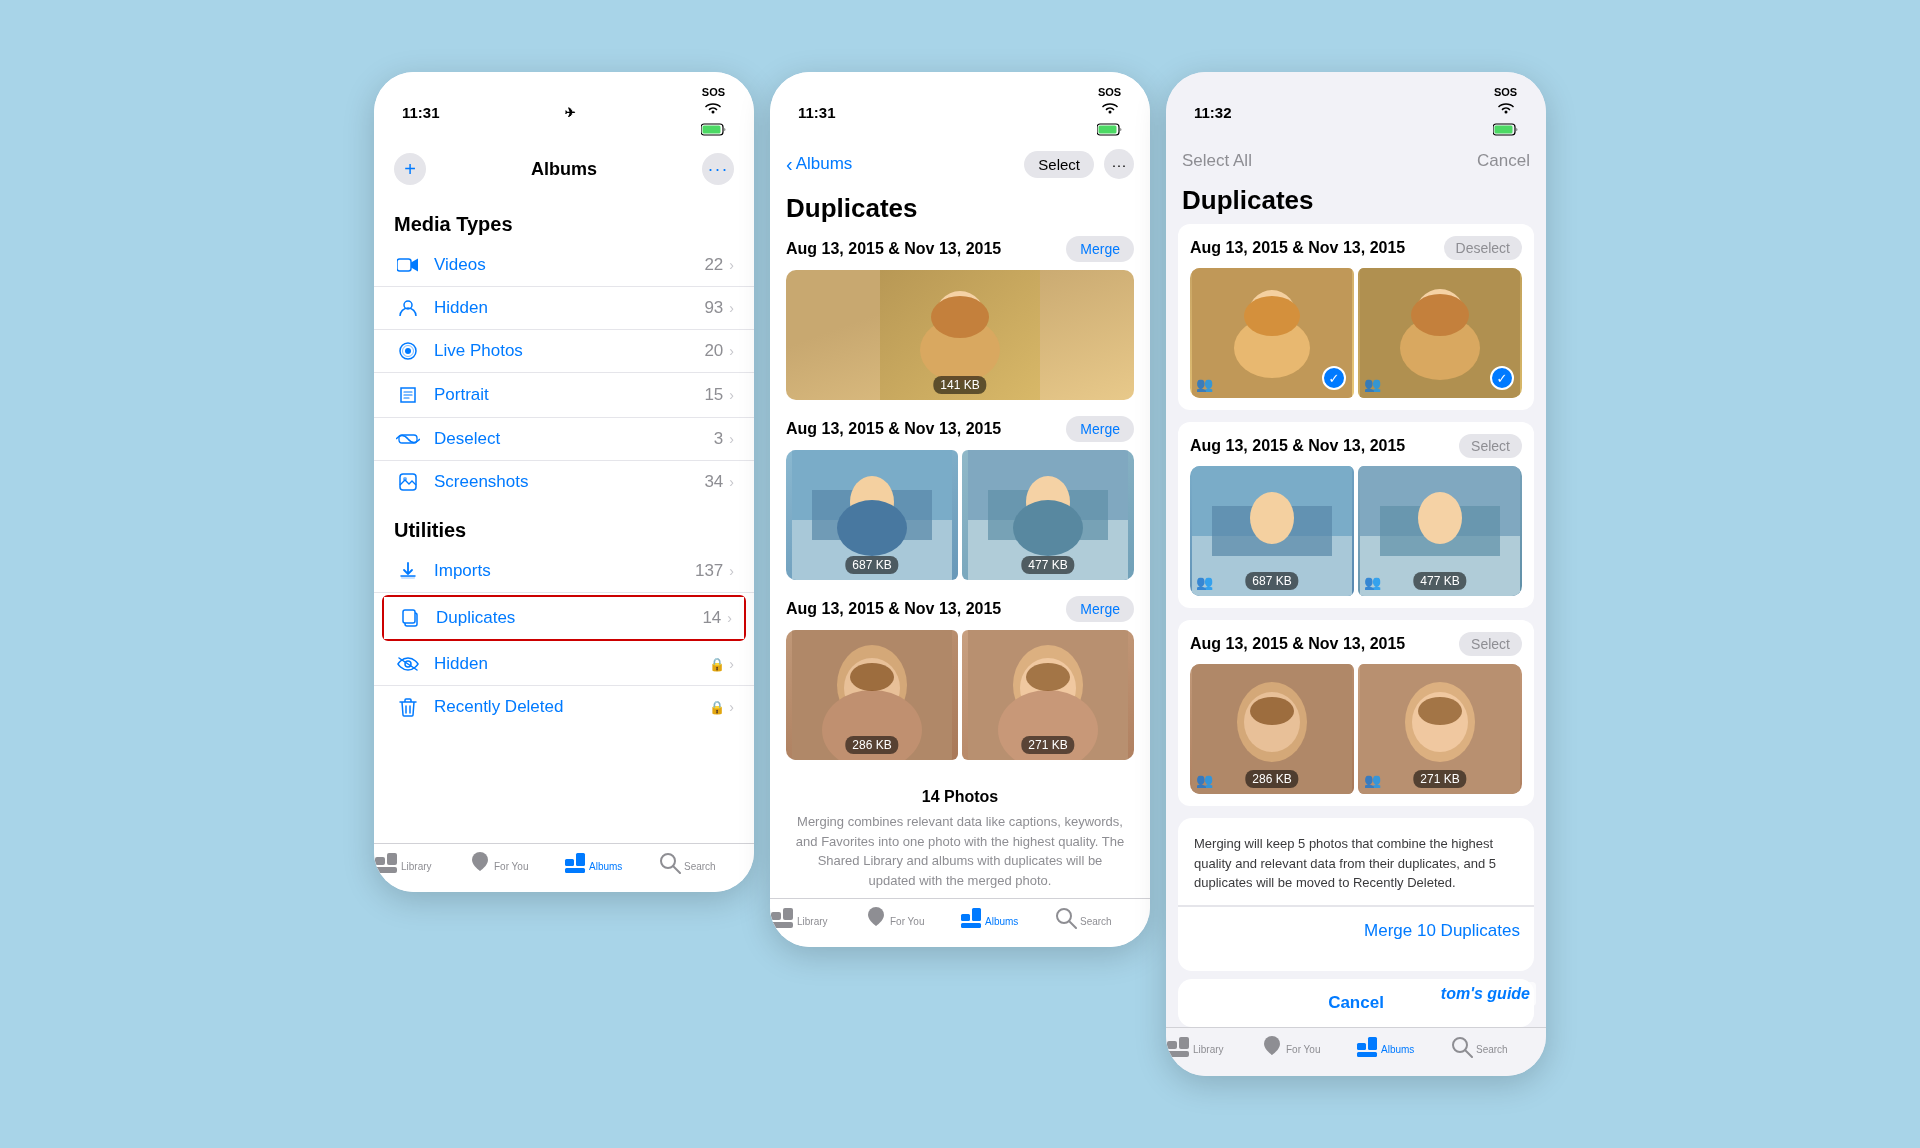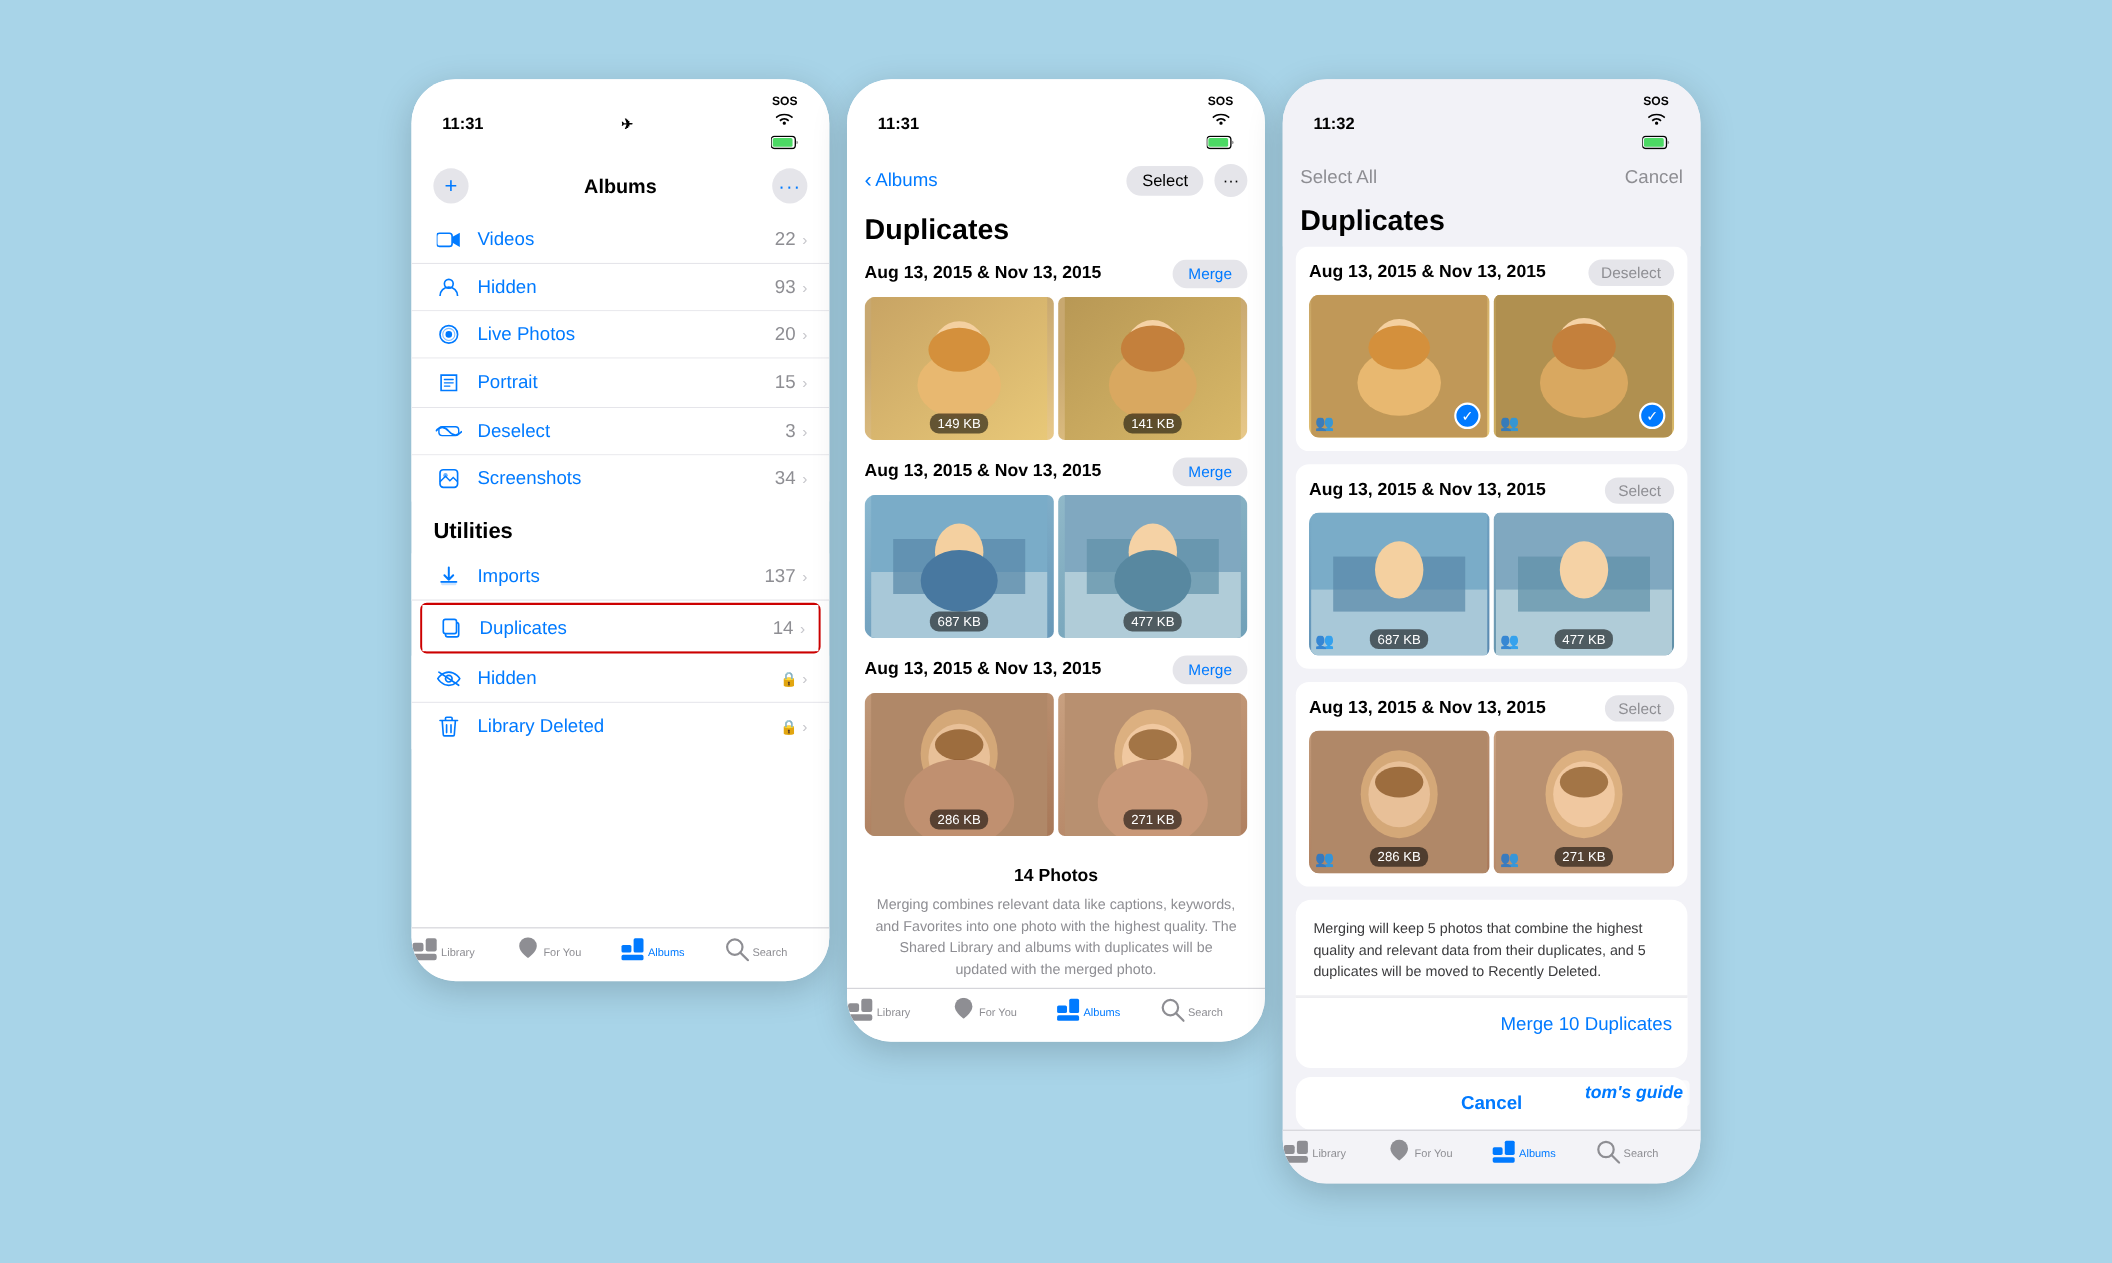--- a/index.html
+++ b/index.html
@@ -393,20 +393,21 @@
       <div class="header-icon-btn">
         <span style="color:#007aff;font-size:20px;font-weight:300;">+</span>
       </div>
       <span class="albums-title">Albums</span>
       <div class="header-icon-btn">
         <span style="color:#007aff;letter-spacing:1px;">···</span>
       </div>
     </div>
 
     <div>
+      <div class="section-header">Media Types</div>
 
       <div class="list-item">
         <div class="list-icon">
           <svg width="22" height="16" viewBox="0 0 22 16">
               <rect x="0" y="2" width="14" height="12" rx="2.5" fill="none" stroke="#007aff" stroke-width="1.5"></rect>
               <path d="M14 5.5l7-4v13l-7-4V5.5z" fill="#007aff"></path>
             </svg>
         </div>
         <span class="list-label">Videos</span>
         <span class="list-count">22</span>
@@ -518,21 +519,21 @@
         <span class="lock-icon">🔒</span>
         <span class="chevron">›</span>
       </div>
 
       <div class="list-item">
         <div class="list-icon">
           <svg width="18" height="20" viewBox="0 0 18 20">
               <path d="M1 5h16M6 5V3a1 1 0 011-1h4a1 1 0 011 1v2M7 9v7M11 9v7M3 5l1 13a1 1 0 001 1h8a1 1 0 001-1L15 5H3z" fill="none" stroke="#007aff" stroke-width="1.5" stroke-linecap="round" stroke-linejoin="round"></path>
             </svg>
         </div>
-        <span class="list-label">Library Deleted</span>
+        <span class="list-label">Recently Deleted</span>
         <span class="lock-icon">🔒</span>
         <span class="chevron">›</span>
       </div>
     </div>
 
     <div class="tab-bar">
       <div class="tab-item">
         <span class="tab-icon">
           <svg width="24" height="22" viewBox="0 0 24 22">
               <rect x="1" y="5" width="10" height="8" rx="2" fill="#8e8e93"></rect>
@@ -609,35 +610,20 @@
     <div class="page-title">Duplicates</div>
 
     <div class="scroll-content">
 
       <div class="duplicate-group">
         <div class="dup-header">
           <span class="dup-date">Aug 13, 2015 &amp; Nov 13, 2015</span>
           <div class="merge-btn">Merge</div>
         </div>
         <div class="photo-pair">
-          <div class="photo-thumb avatar-child-girl">
-            <svg width="100%" height="100%" viewBox="0 0 160 130" style="position:absolute;top:0;left:0;">
-              <defs>
-                  <linearGradient id="g1a" x1="0" y1="0" x2="1" y2="1">
-                    <stop offset="0%" stop-color="#c8a464"></stop>
-                    <stop offset="100%" stop-color="#e8c878"></stop>
-                  </linearGradient>
-                </defs>
-              <rect width="160" height="130" fill="url(#g1a)"></rect>
-              <ellipse cx="80" cy="50" rx="25" ry="28" fill="#f4d0a0"></ellipse>
-              <ellipse cx="80" cy="80" rx="38" ry="30" fill="#e8b870"></ellipse>
-              <ellipse cx="80" cy="48" rx="28" ry="20" fill="#d4903c"></ellipse>
-            </svg>
-            <span class="photo-size-badge">149 KB</span>
-          </div>
           <div class="photo-thumb avatar-child-girl">
             <svg width="100%" height="100%" viewBox="0 0 160 130" style="position:absolute;top:0;left:0;">
               <defs>
                   <linearGradient id="g1b" x1="0" y1="0" x2="1" y2="1">
                     <stop offset="0%" stop-color="#b89855"></stop>
                     <stop offset="100%" stop-color="#d8b868"></stop>
                   </linearGradient>
                 </defs>
               <rect width="160" height="130" fill="url(#g1b)"></rect>
               <ellipse cx="80" cy="50" rx="26" ry="29" fill="#f5d2a5"></ellipse>

